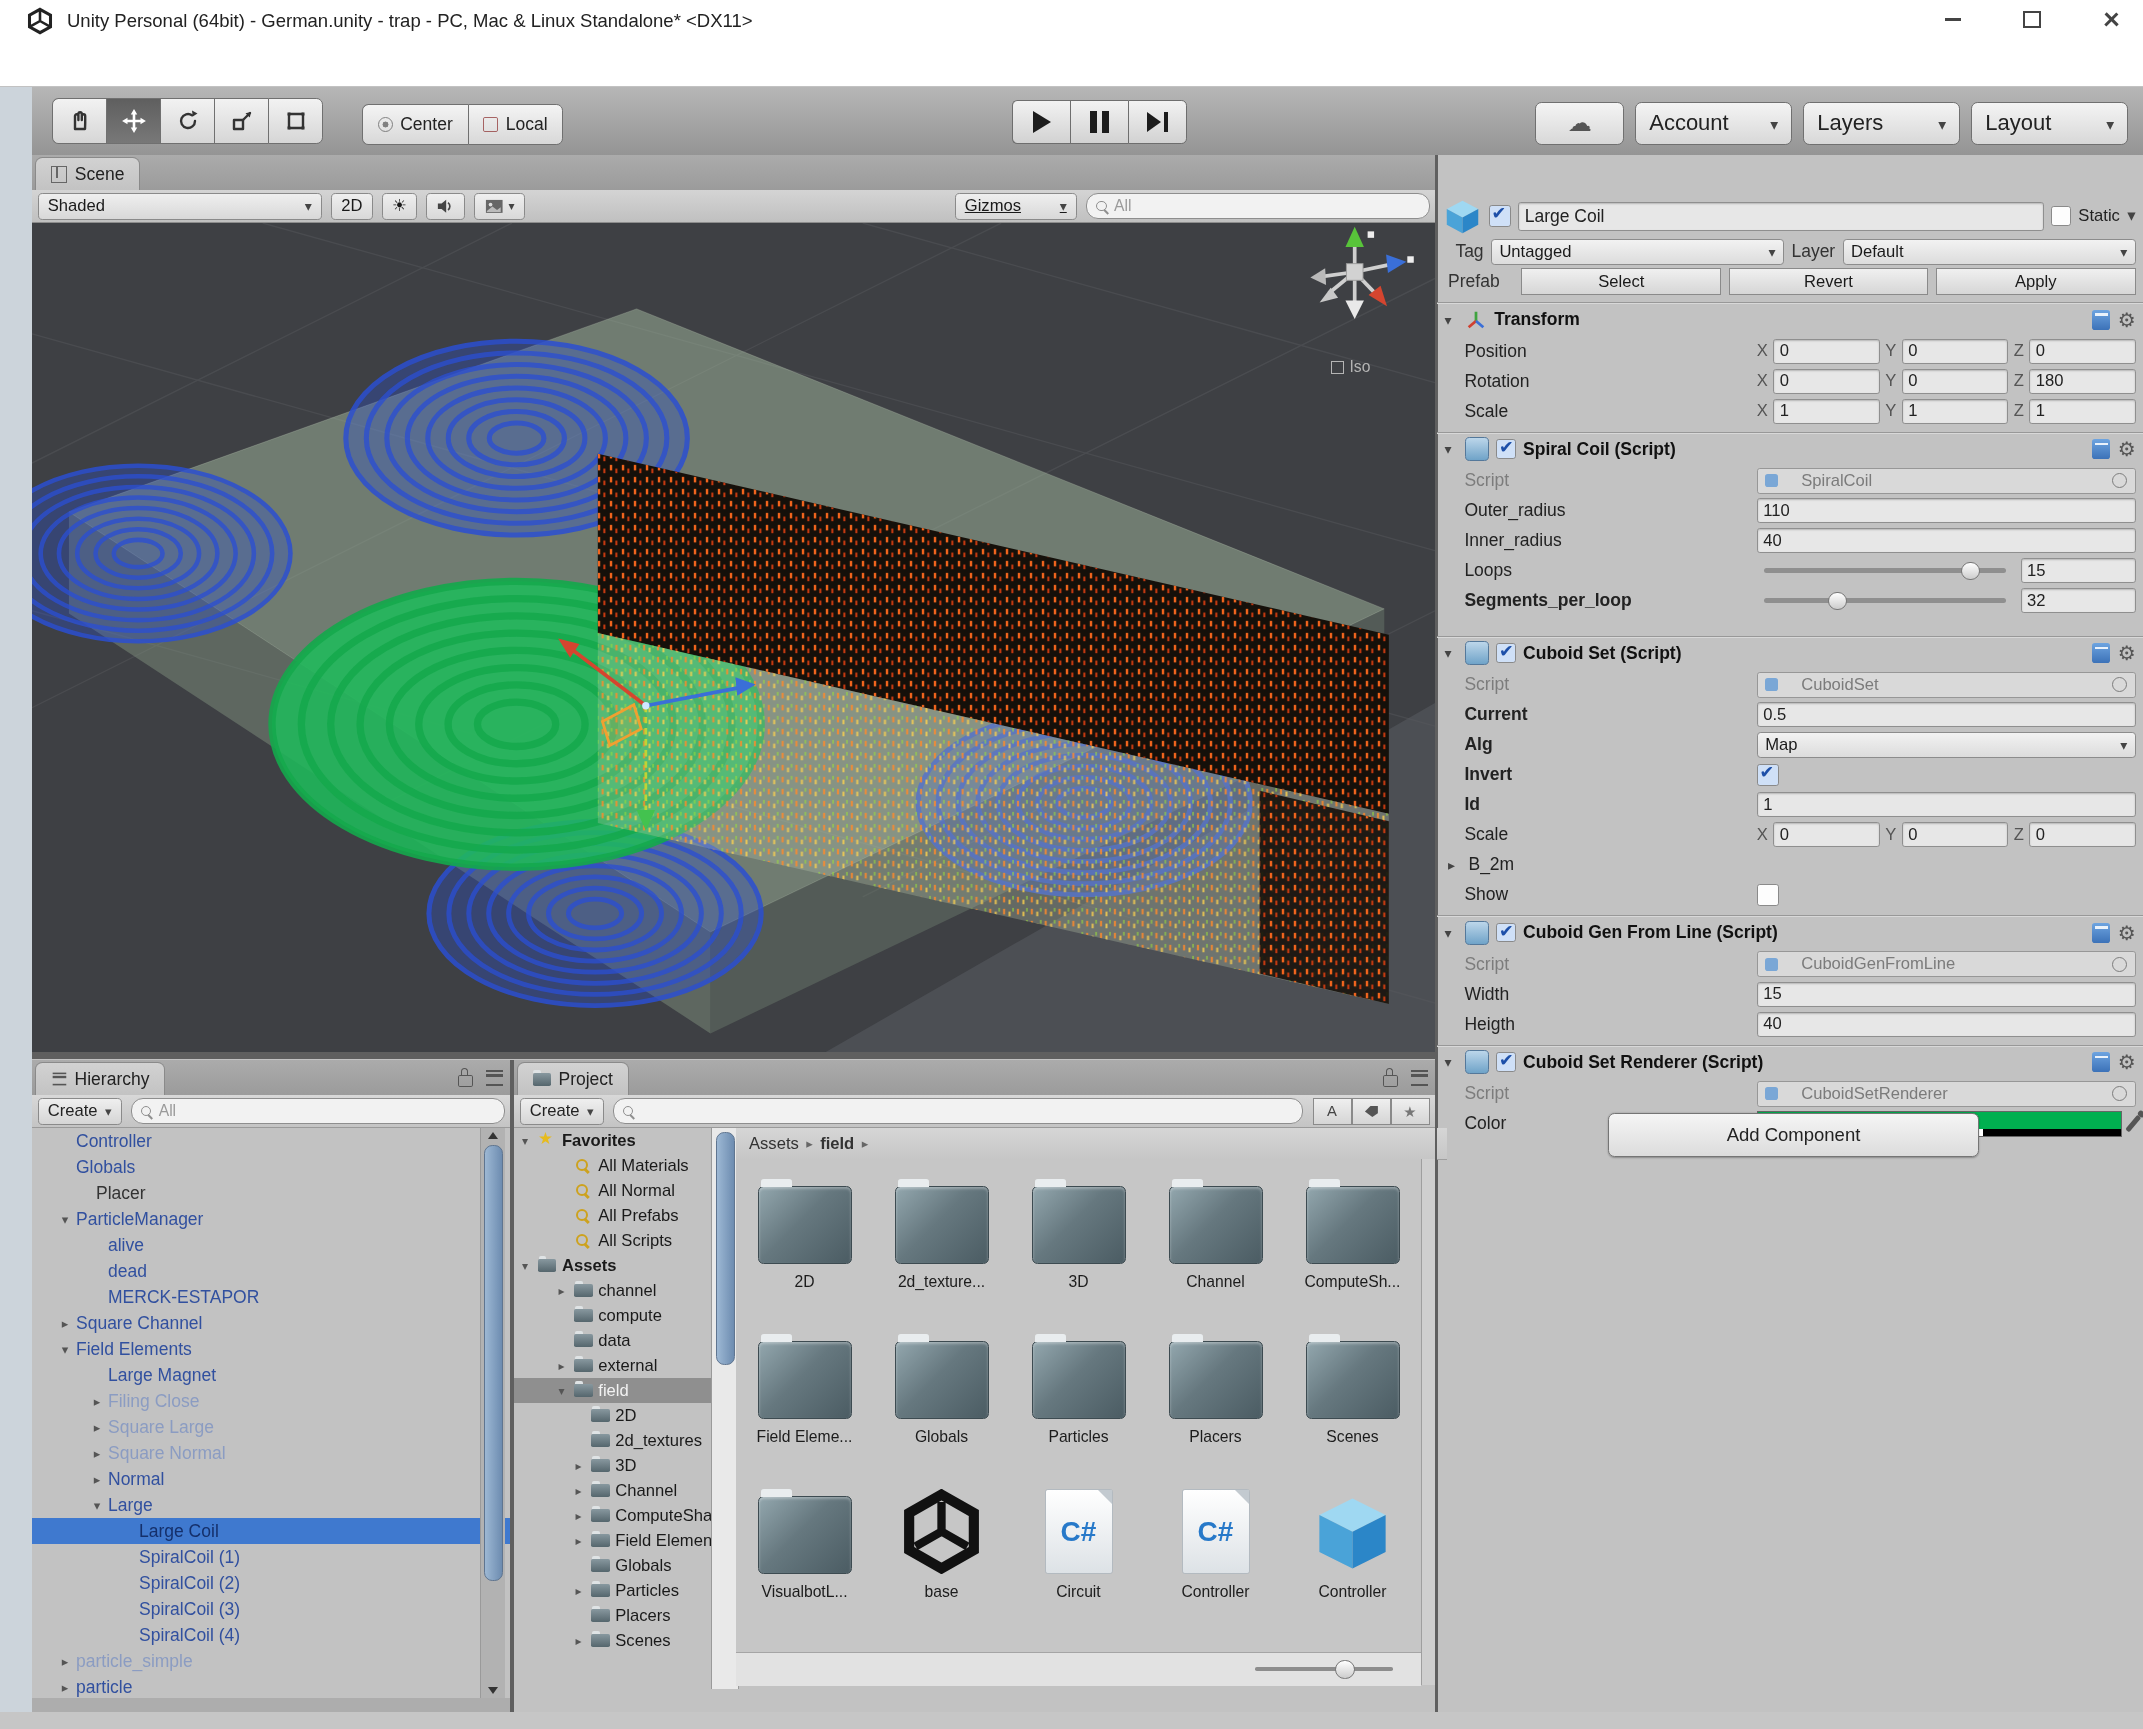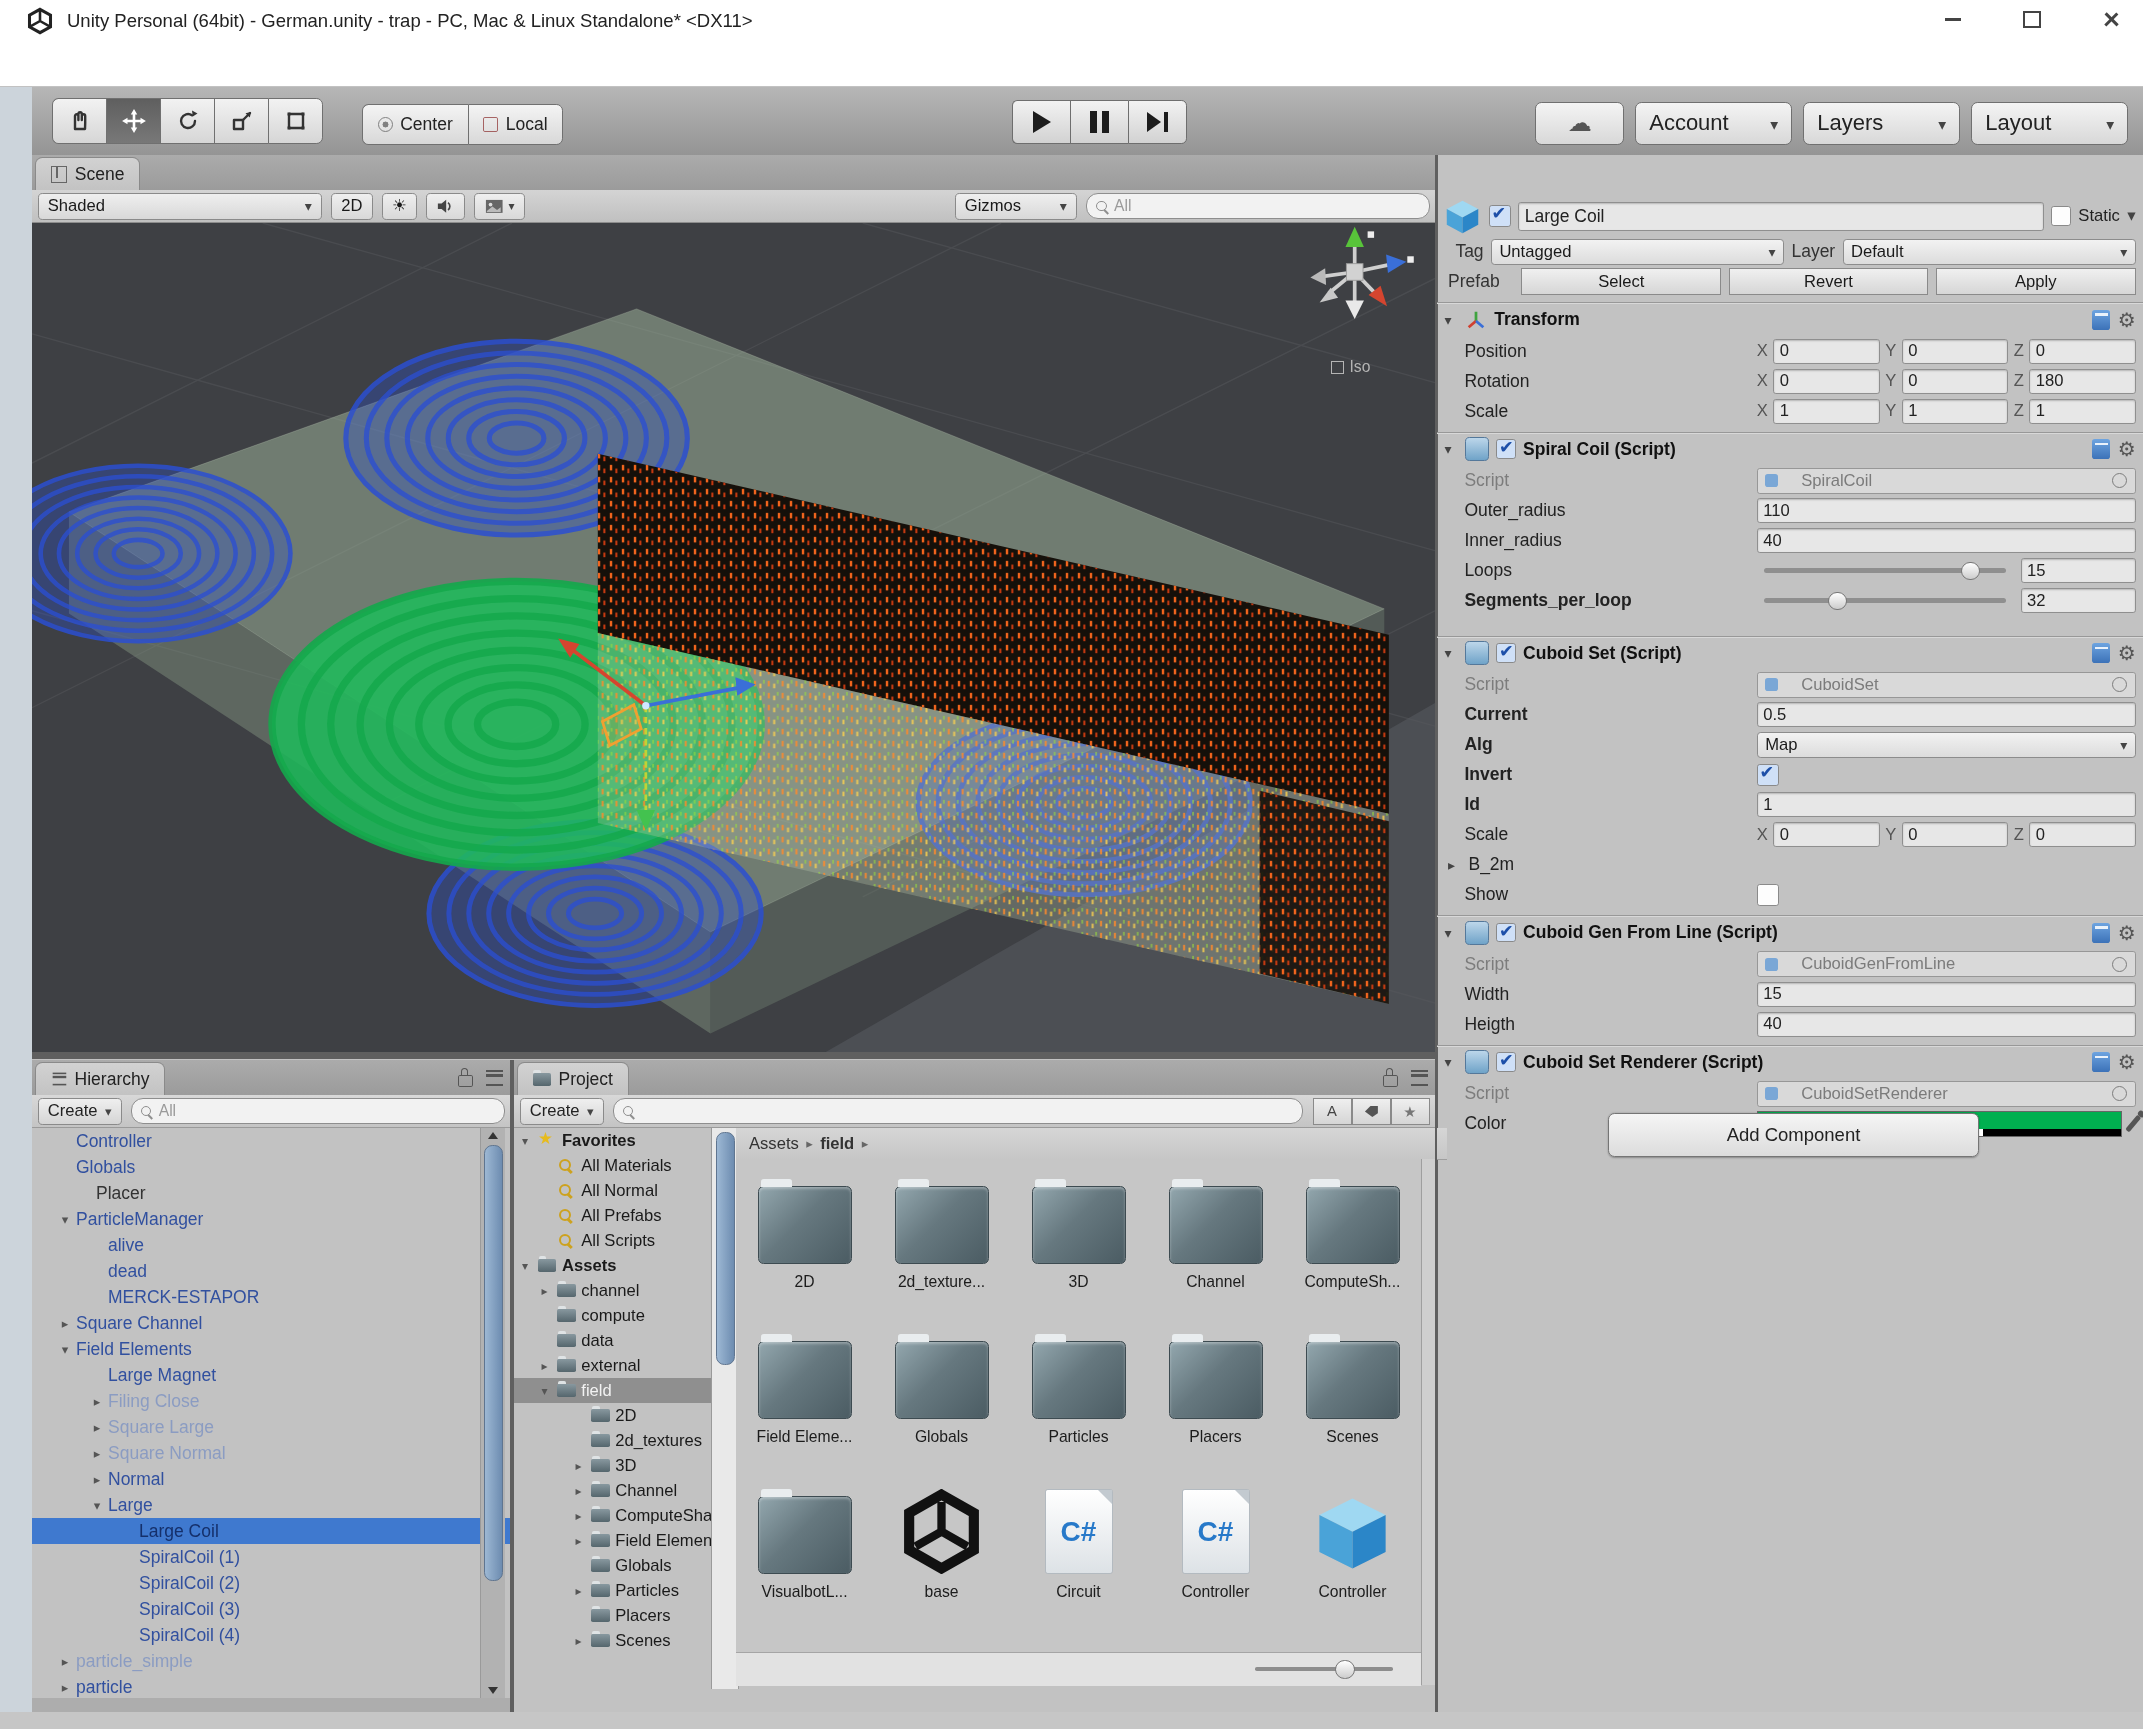--- a/index.html
+++ b/index.html
@@ -70,21 +70,21 @@
   .createbtn::after{content:"\25BE";font-size:13px;margin-left:7.4px;color:#444;}
   .searchbox{height:24px;background:#f2f2f2;border:0.9px solid #8e8e8e;border-radius:12px;display:flex;align-items:center;padding:0 9.2px;gap:7.4px;color:#9a9a9a;font-size:15.7px;flex:1;}
   .mag{width:8.3px;height:8.3px;border:1.8px solid #8f8f8f;border-radius:50%;position:relative;flex:0 0 auto;}
   .mag::after{content:"";position:absolute;left:7.4px;top:7.4px;width:1.8px;height:5.5px;background:#8f8f8f;transform:rotate(-45deg);}
   
   #scene-tabstrip{left:32px;top:155px;width:1403px;}
   #scene-ctrlbar{position:absolute;left:32px;top:190px;width:1403px;height:33px;background:linear-gradient(#d4d4d4,#c0c0c0);border-bottom:0.9px solid #8d8d8d;display:flex;align-items:center;padding:0 5.5px;box-sizing:border-box;gap:9.2px;}
   .scn-dd{height:25px;width:264px;background:linear-gradient(#efefef,#d8d8d8);border:0.9px solid #8a8a8a;border-radius:4.6px;display:flex;align-items:center;justify-content:space-between;padding:0 9.2px;font-size:16.6px;cursor:pointer;}
   .scn-dd::after{content:"\25BE";color:#444;font-size:14px;}
   .scn-tgl{height:25px;padding:0 9.2px;background:linear-gradient(#efefef,#d8d8d8);border:0.9px solid #8a8a8a;border-radius:4.6px;display:flex;align-items:center;font-size:16.6px;cursor:pointer;gap:5.5px;}
-  #gizmos-btn{margin-left:auto;}
+  #gizmos-btn{margin-left:auto;text-decoration:underline;}
   #scene-search{width:323px;flex:0 0 auto;}
   #viewport{position:absolute;left:32px;top:223px;width:1403px;height:829px;background:#3e4044;overflow:hidden;}
   #iso-label{position:absolute;left:1299px;top:135px;color:#b4b4b4;font-size:15.7px;display:flex;align-items:center;gap:5.5px;}
   .iso-cube{width:11px;height:11px;border:1.8px solid #b4b4b4;}
   
   #inspector{position:absolute;left:1437px;top:155px;width:706px;height:1557px;background:#c2c2c2;border-left:1.8px solid #606060;box-sizing:border-box;}
   #insp-tabstrip{left:1437px;top:155px;width:706px;}
   #insp-body{position:absolute;left:1437px;top:190px;width:706px;bottom:17.5px;padding:5.5px 7.4px 0 7.4px;box-sizing:border-box;font-size:17.5px;}
   .irow{display:flex;align-items:center;height:30px;gap:7.4px;}
   .ilabel{width:305px;flex:0 0 auto;color:#222;padding-left:20px;box-sizing:border-box;white-space:nowrap;overflow:hidden;}
@@ -148,21 +148,21 @@
   #hier-footer{position:absolute;left:32px;top:1698px;width:478px;height:14px;background:#adadad;}
   
   #proj-tabstrip{left:514px;top:1060px;width:921px;}
   #proj-toolbar{left:514px;top:1095px;width:921px;}
   .minisq{width:37px;height:25px;background:linear-gradient(#efefef,#d5d5d5);border:0.9px solid #8a8a8a;display:flex;align-items:center;justify-content:center;font-size:14.8px;color:#444;cursor:pointer;flex:0 0 auto;}
   #proj-left{position:absolute;left:514px;top:1128px;width:197px;height:561px;background:#c2c2c2;overflow:hidden;font-size:16.6px;}
   .trow{display:flex;align-items:center;height:25px;gap:5.5px;cursor:pointer;white-space:nowrap;}
   .trow .arrow{width:14.8px;text-align:center;color:#555;font-size:12px;flex:0 0 auto;}
   .trow.closed .arrow::before{content:"\25B8";}
   .trow.open .arrow::before{content:"\25BE";}
-  .trow.d0{padding-left:3.7px;}.trow.d1{padding-left:23px;}.trow.d2{padding-left:57px;}
+  .trow.d0{padding-left:3.7px;}.trow.d1{padding-left:40px;}.trow.d2{padding-left:57px;}
   .trow .ticon{width:18.5px;height:14.8px;position:relative;flex:0 0 auto;}
   .trow.i-folder .ticon{width:18.5px;height:13px;background:linear-gradient(#88989f,#55666d);border-radius:1.8px;}
   .trow.i-folder .ticon::before{content:"";position:absolute;left:0.9px;top:-2.8px;width:7.4px;height:2.8px;background:#dfe3e5;border-radius:1.8px 1.8px 0 0;}
   .trow.i-star .ticon::before{content:"\2605";color:#e7bb1d;font-size:16.6px;position:absolute;top:-3.7px;}
   .trow.i-search .ticon::before{content:"";position:absolute;left:1.8px;top:0.9px;width:8.3px;height:8.3px;border:2.3px solid #cda21e;border-radius:50%;}
   .trow.i-search .ticon::after{content:"";position:absolute;left:11px;top:10px;width:2.8px;height:5.5px;background:#cda21e;transform:rotate(-45deg);}
   .trow.bold .tlabel{font-weight:bold;}
   .trow.selected{background:#8f8f8f;}
   .trow.selected .tlabel{color:#f2f2f2;}
   #proj-scroll{position:absolute;left:711px;top:1128px;width:26px;height:561px;background:#e9e9e9;border-left:0.9px solid #9a9a9a;border-right:0.9px solid #9a9a9a;}

